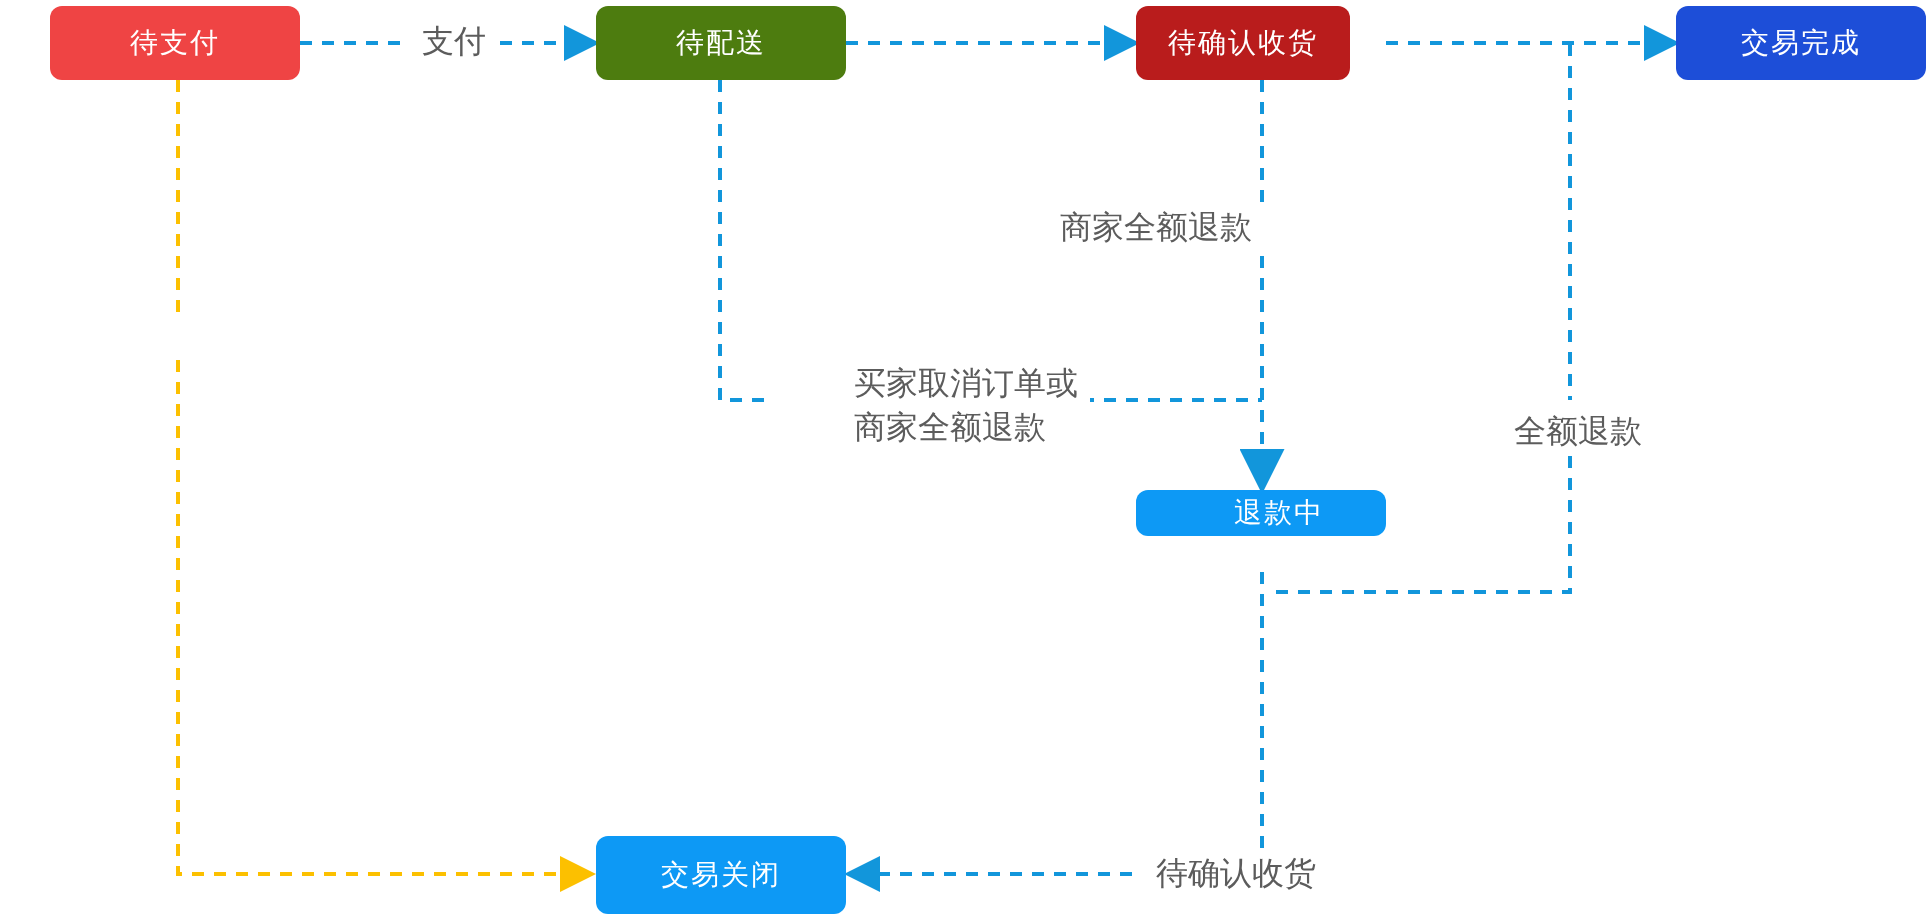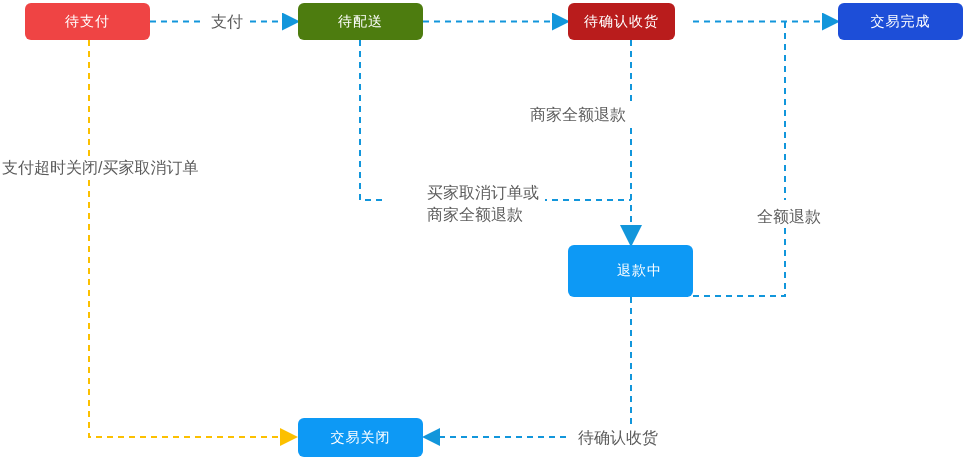--- a/index.html
+++ b/index.html
@@ -85,33 +85,32 @@
   </div>
 
   <div class="node" style="left:568px;top:3px;width:107px;height:37px;background:#b91c1c;">
     <span>待确认收货</span>
   </div>
 
   <div class="node" style="left:838px;top:3px;width:125px;height:37px;background:#1d4ed8;">
     <span>交易完成</span>
   </div>
 
-  <div class="node" style="left:568px;top:245px;width:125px;height:52px;background:#0d99f5;padding-left:18px;">
+  <div class="node" style="left:568px;top:245px;width:125px;height:23px;background:#0d99f5;padding-left:18px;">
     <span>退款中</span>
   </div>
 
   <div class="node" style="left:298px;top:418px;width:125px;height:39px;background:#0d99f5;justify-content:center;">
     <span>交易关闭</span>
   </div>
 
   <div class="edge-label" style="left:205px;top:12px;">支付</div>
 
   <div class="edge-label" style="left:524px;top:105px;">商家全额退款</div>
 
-  <div class="edge-label" style="left:0px;top:158px;background:transparent;padding:0 0 0 2px;">支付超时关闭/买家取消订单</div>
 
   <div class="edge-label two-line" style="left:385px;top:182px;line-height:22px;">买家取消订单或
 商家全额退款</div>
 
   <div class="edge-label" style="left:751px;top:207px;">全额退款</div>
 
   <div class="edge-label" style="left:572px;top:428px;">待确认收货</div>
 
 </div>
 

